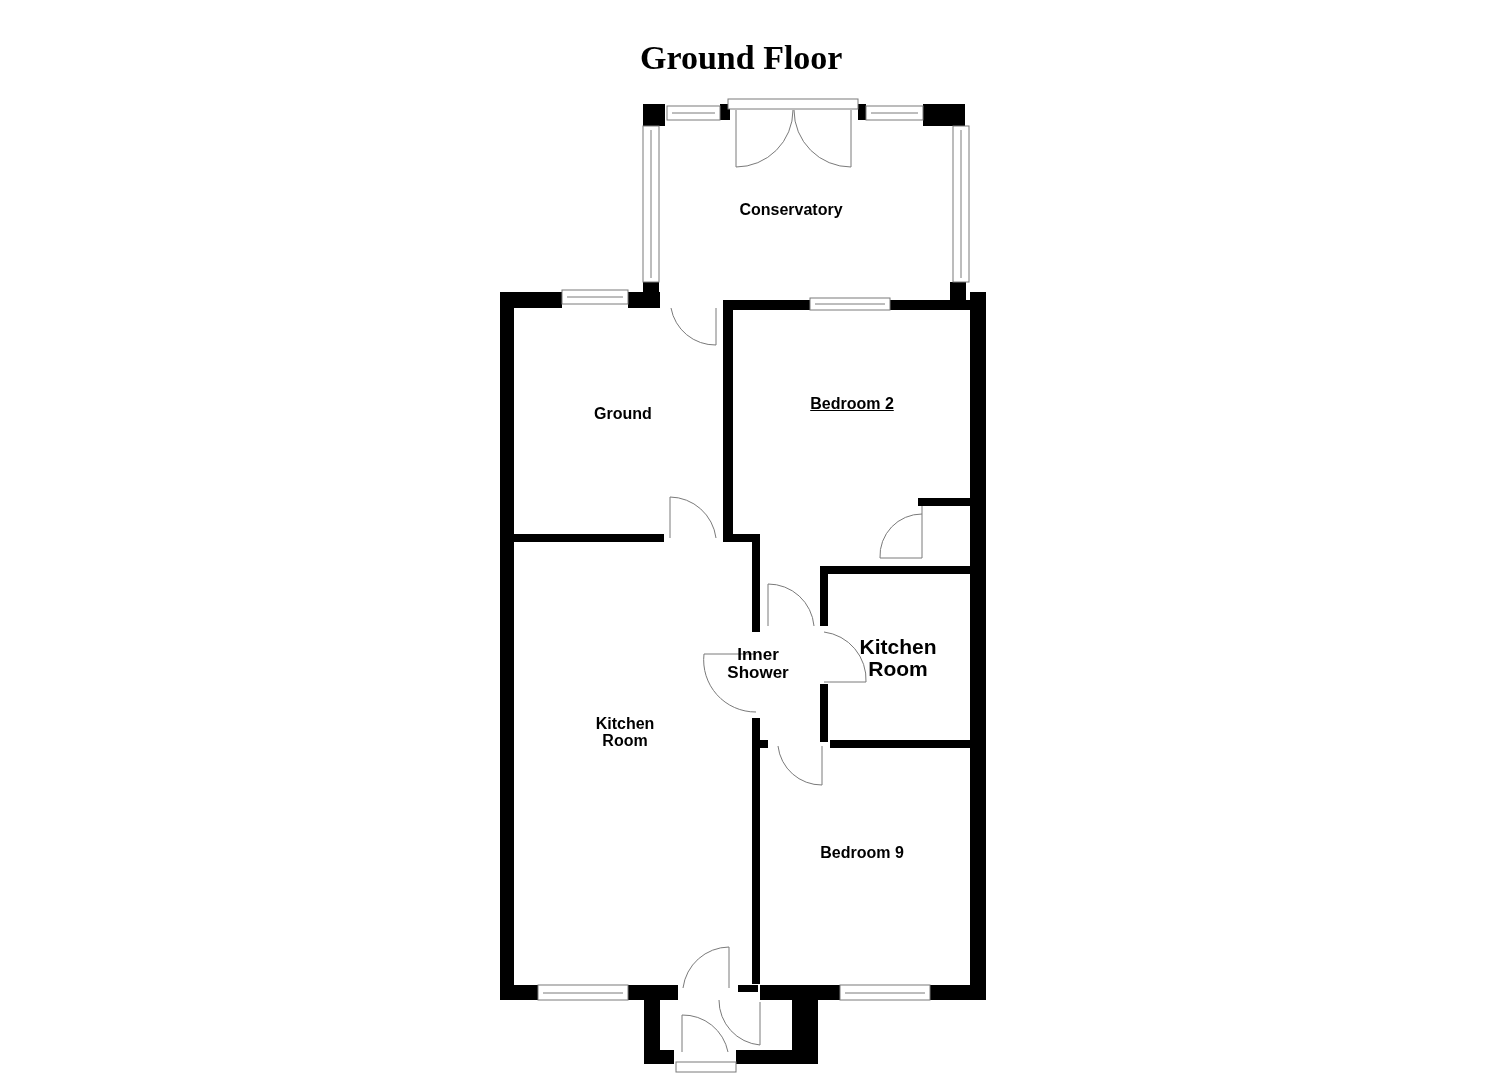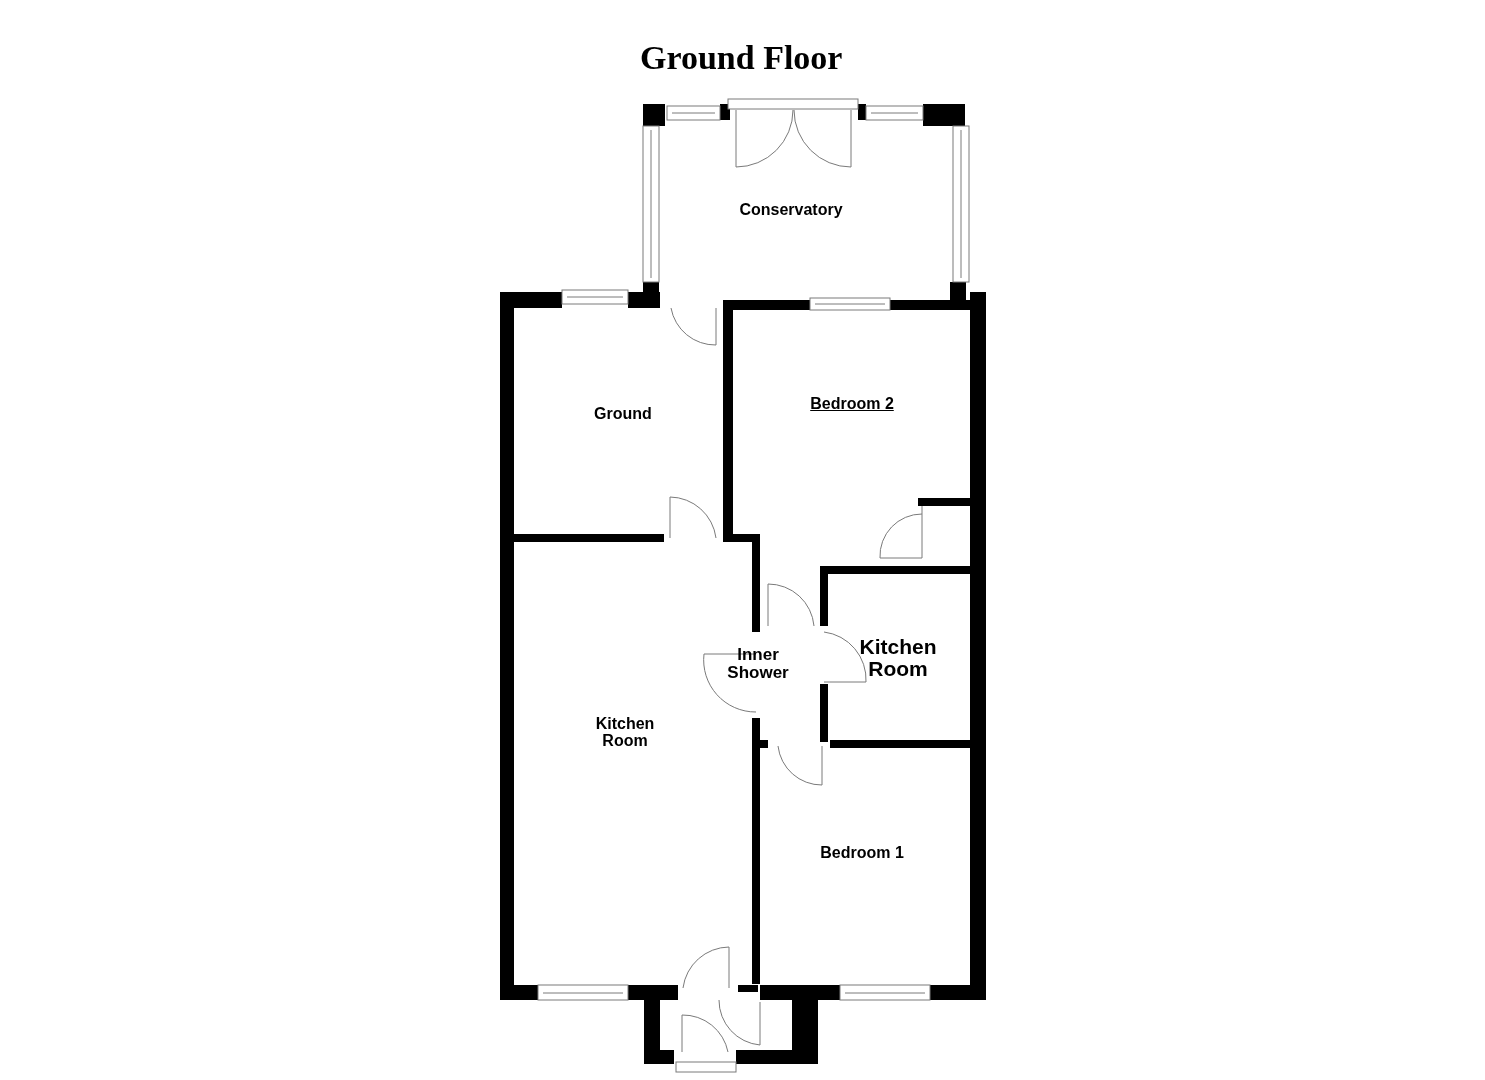--- a/index.html
+++ b/index.html
@@ -114,13 +114,13 @@
   <div>Room</div>
 </div>
 <div class="label room-sm" style="left:708px; top:646px; width:100px; font-size:17px;">
   <div>Inner</div>
   <div>Shower</div>
 </div>
 <div class="label room-sm" style="left:848px; top:636px; width:100px; font-size:21px;">
   <div>Kitchen</div>
   <div>Room</div>
 </div>
-<div class="label room" style="left:782px; top:845px; width:160px;">Bedroom 1</div>
+<div class="label room" style="left:782px; top:845px; width:160px;">Bedroom 9</div>
 
 </body></html>

